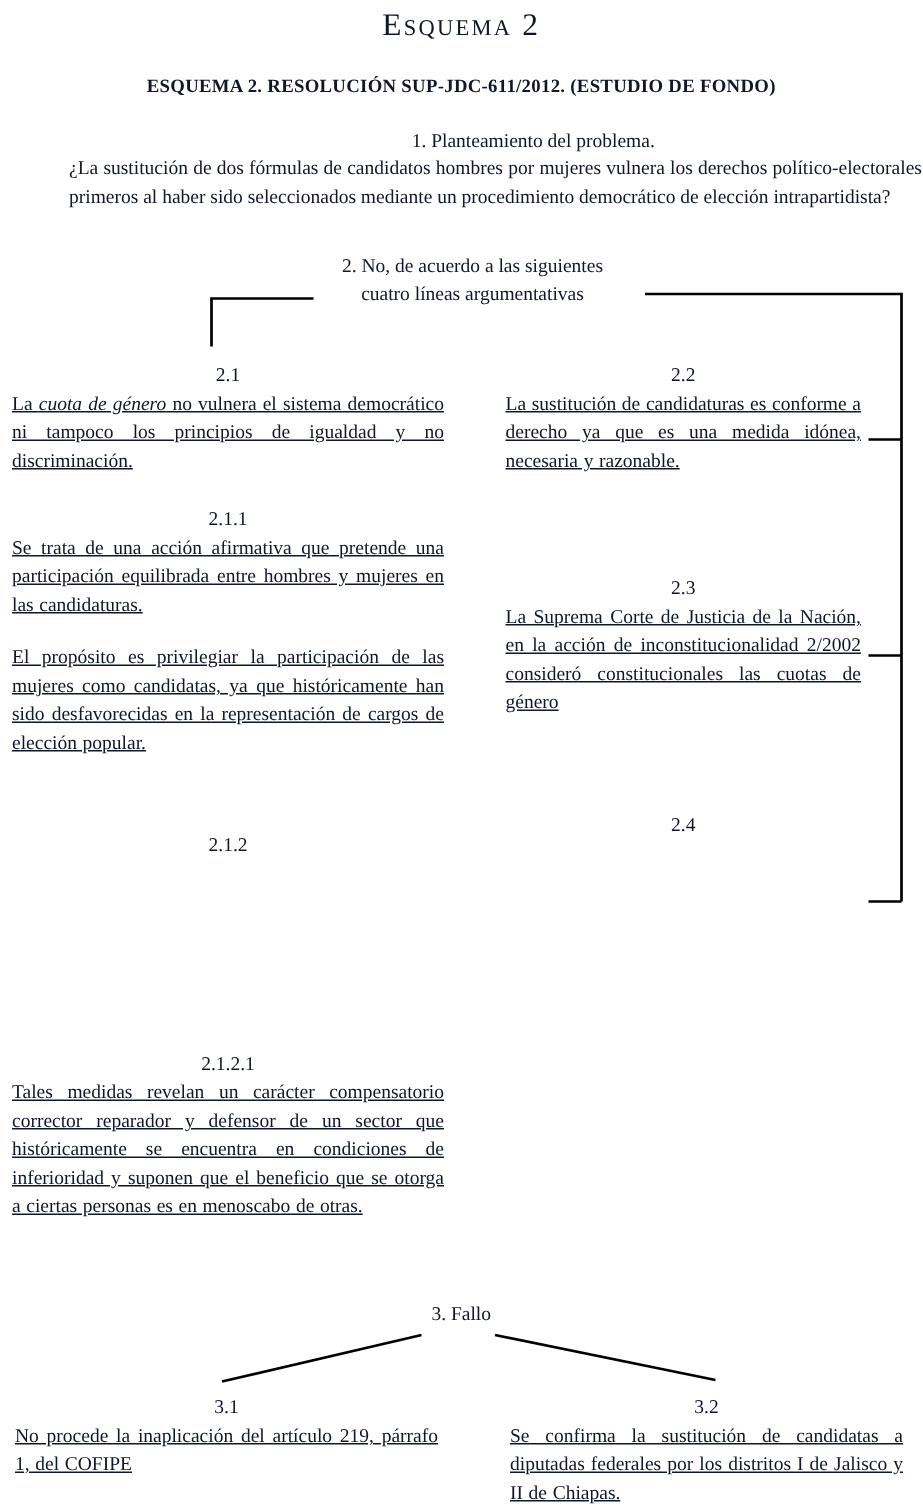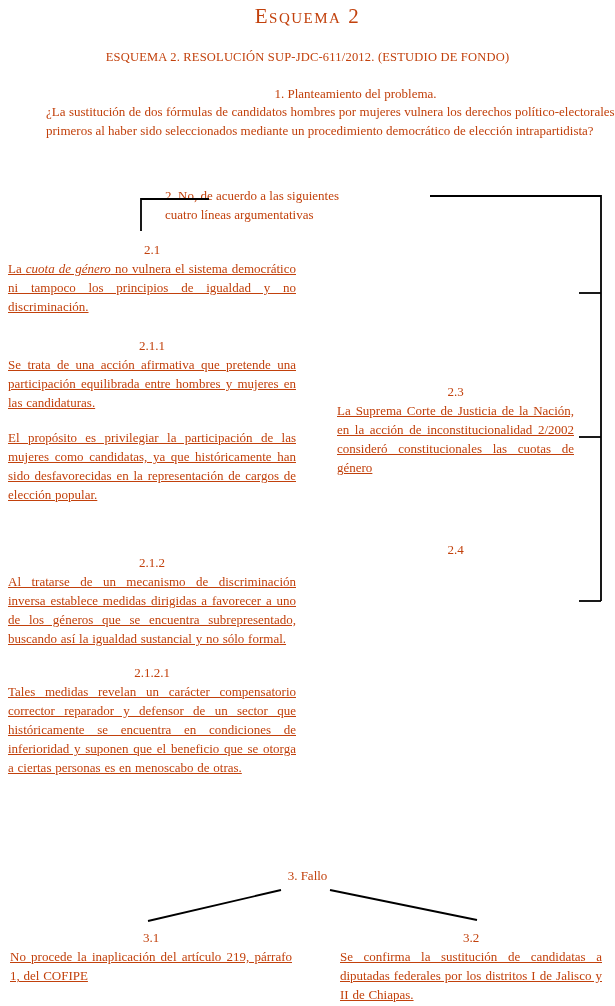--- a/index.html
+++ b/index.html
@@ -4,59 +4,59 @@
 <style>
   html, body { margin: 0; padding: 0; background: #ffffff; }
   h1, h2, p, div { margin: 0; padding: 0; }
 
   .page {
     position: relative;
     width: 615px;
     height: 1006px;
     margin: 0 auto;
     background: #ffffff;
-    color: #c2410c;
+    color: #0f172a;
     font-family: "Liberation Serif", "DejaVu Serif", serif;
     font-size: 13px;
     line-height: 19px;
     overflow: hidden;
   }
 
   .title {
     position: absolute; top: 3px; left: 0; width: 100%;
     text-align: center;
     font-size: 21px; line-height: 26px;
     font-weight: normal;
     font-variant: small-caps;
     letter-spacing: 1.5px;
   }
 
   .subtitle {
     position: absolute; top: 49px; left: 0; width: 100%;
     text-align: center;
     font-size: 12.5px; line-height: 16px;
-    font-weight: normal;
+    font-weight: bold;
     letter-spacing: 0.2px;
   }
 
   .problem-heading {
     position: absolute; top: 84px; left: 0; width: 100%;
     text-align: center;
     margin-left: 48px;
   }
 
   .question {
     position: absolute; top: 102px; left: 6px; width: 603px;
     text-align: justify;
     margin-left: 40px;
   }
 
   .answer {
     position: absolute; top: 167px; left: 165px; width: 300px;
-    margin-top: 19px;
+    text-align: center;
   }
 
   .connectors {
     position: absolute; top: 0; left: 0;
     width: 615px; height: 1006px;
     pointer-events: none;
   }
 
   .arg-block { position: absolute; }
   .col-left  { left: 8px;   width: 288px; }
@@ -108,28 +108,31 @@
     <div class="arg-number">2.1.1</div>
     <p class="arg-text">Se trata de una acción afirmativa que pretende una participación equilibrada entre hombres y mujeres en las candidaturas.</p>
   </div>
 
   <div class="arg-block col-left" style="top:428px">
     <p class="arg-text">El propósito es privilegiar la participación de las mujeres como candidatas, ya que históricamente han sido desfavorecidas en la representación de cargos de elección popular.</p>
   </div>
 
   <div class="arg-block col-left" style="top:553px">
     <div class="arg-number">2.1.2</div>
-    <p class="arg-text">Al tratarse de un mecanismo de discriminación inversa establece medidas dirigidas a favorecer a uno de los géneros que se encuentra subrepresentado, buscando así la igualdad sustancial y no sólo formal.</p>
   </div>
 
-  <div class="arg-block col-left" style="top:663px">
+  <div class="arg-block col-left" style="top:699px">
     <div class="arg-number">2.1.2.1</div>
     <p class="arg-text">Tales medidas revelan un carácter compensatorio corrector reparador y defensor de un sector que históricamente se encuentra en condiciones de inferioridad y suponen que el beneficio que se otorga a ciertas personas es en menoscabo de otras.</p>
   </div>
 
+  <div class="arg-block col-right" style="top:240px">
+    <div class="arg-number">2.2</div>
+    <p class="arg-text">La sustitución de candidaturas es conforme a derecho ya que es una medida idónea, necesaria y razonable.</p>
+  </div>
 
   <div class="arg-block col-right" style="top:382px">
     <div class="arg-number">2.3</div>
     <p class="arg-text">La Suprema Corte de Justicia de la Nación, en la acción de inconstitucionalidad 2/2002 consideró constitucionales las cuotas de género</p>
   </div>
 
   <div class="arg-block col-right" style="top:540px">
     <div class="arg-number">2.4</div>
   </div>
 

